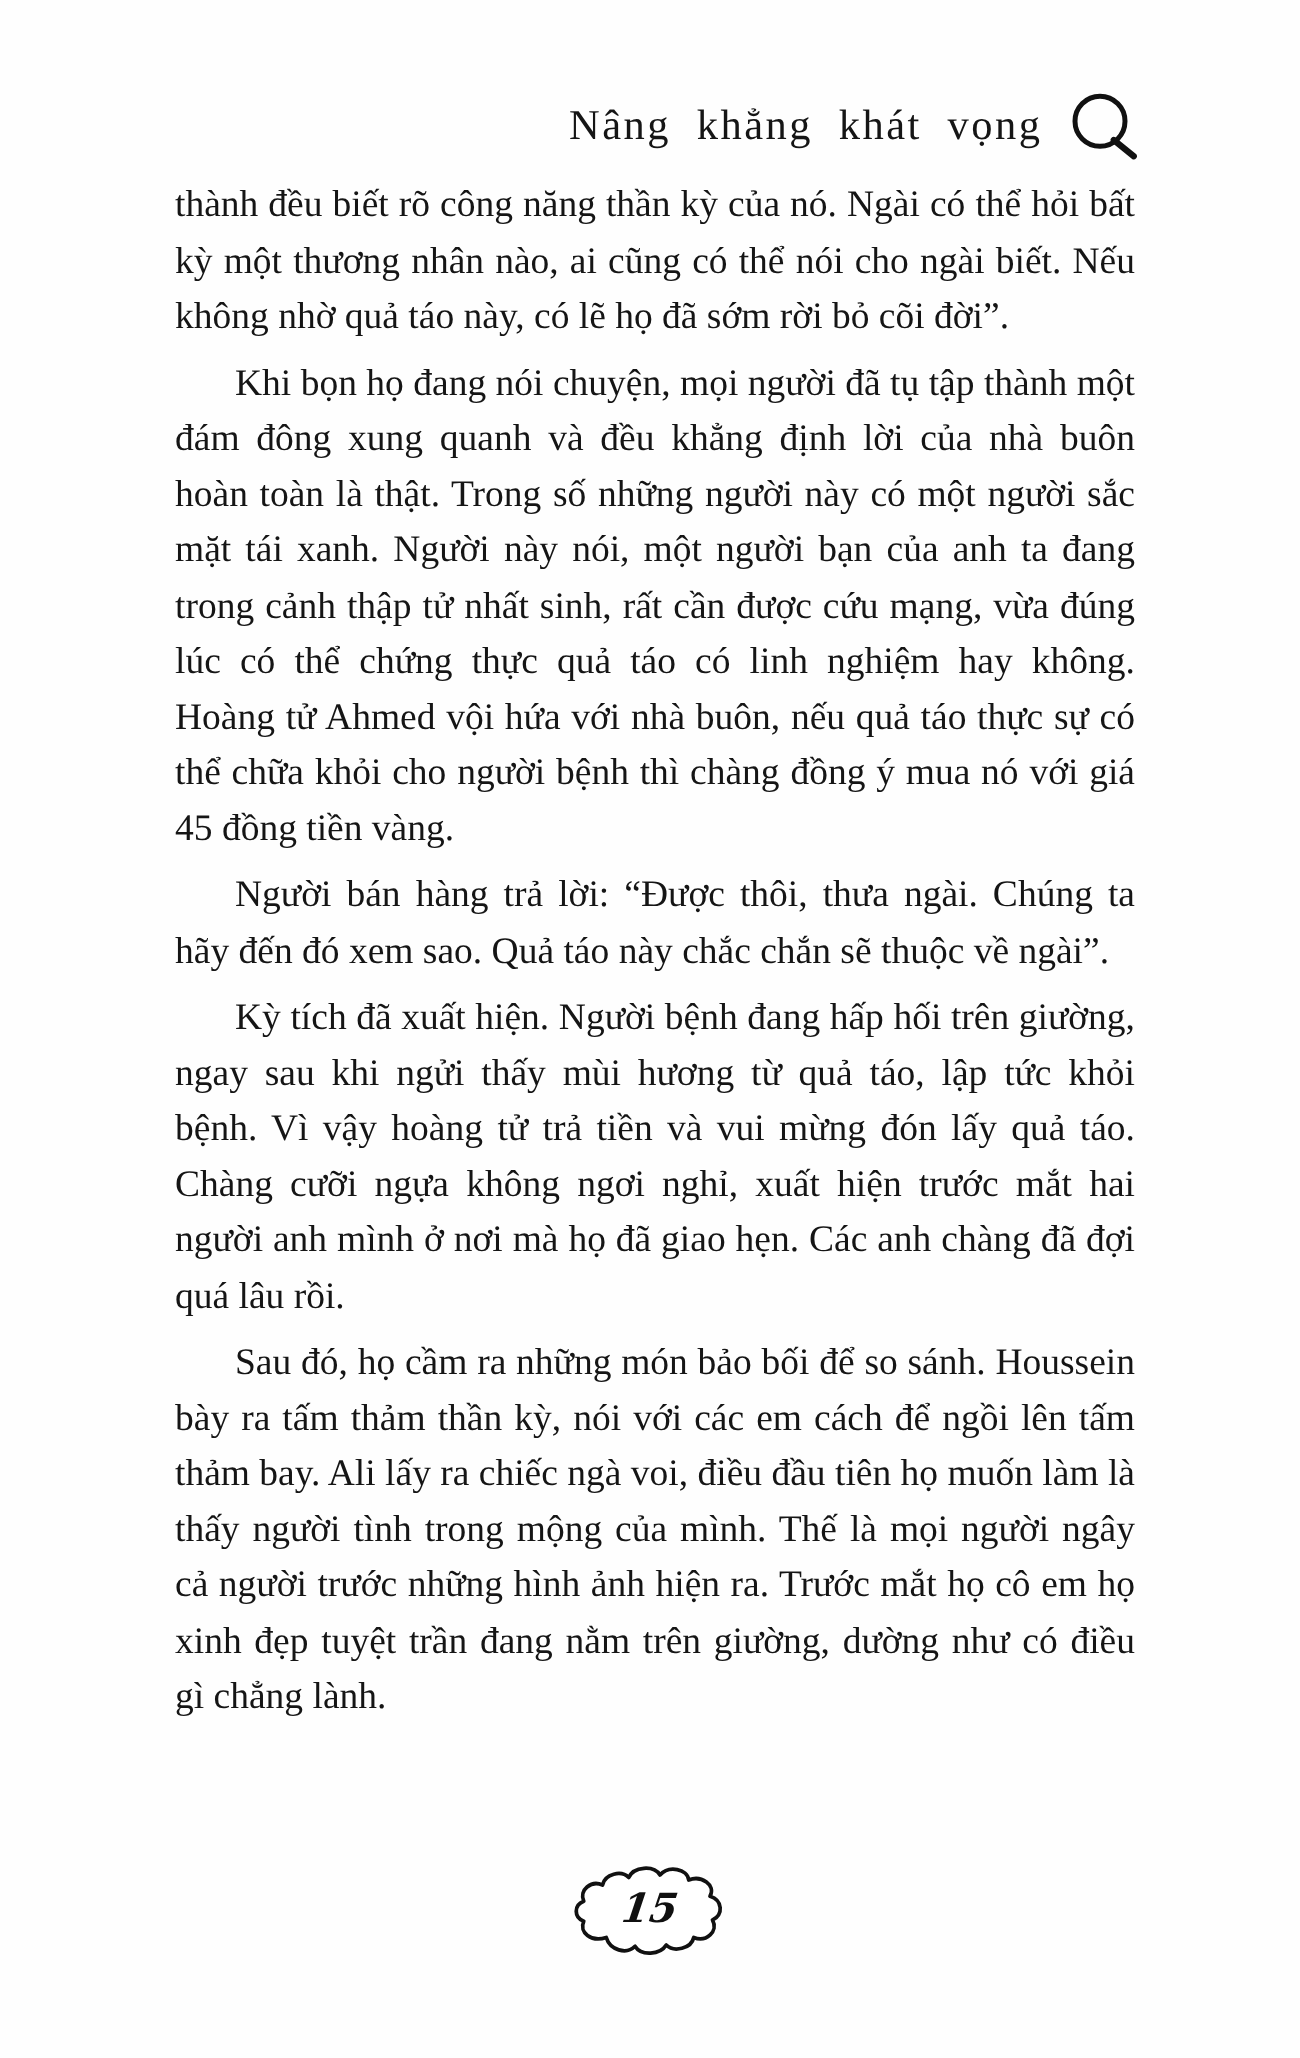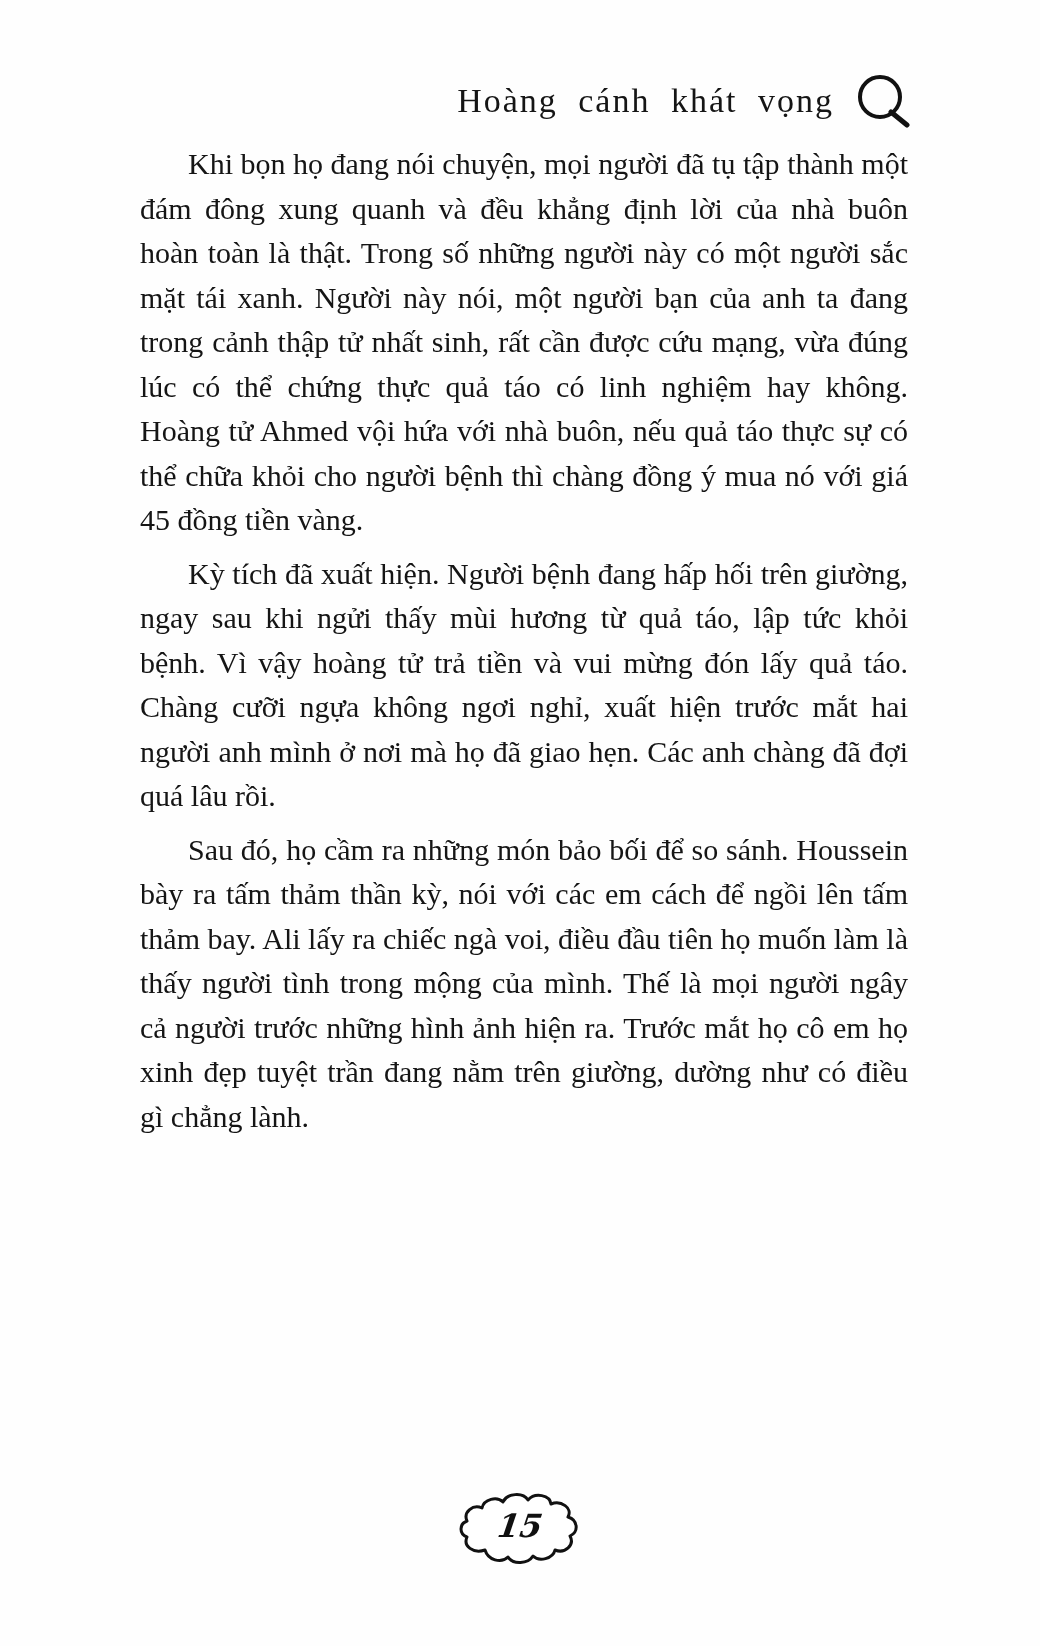--- a/index.html
+++ b/index.html
@@ -81,31 +81,33 @@
     font-size: 32px;
     color: #101010;
   }
 </style>
 </head>
 <body>
 
 <div class="page">
 
   <div class="running-header">
-    <span class="running-header-title">Hoàng cánh khát vọng</span>
+    <span class="running-header-title">Nâng khẳng khát vọng</span>
     <span class="ornament">
       <svg viewBox="0 0 56 58" width="56" height="58">
         <circle cx="26" cy="25" r="20" fill="none" stroke="#111" stroke-width="4"></circle>
         <line x1="37" y1="40" x2="53" y2="53" stroke="#111" stroke-width="5" stroke-linecap="round"></line>
       </svg>
     </span>
   </div>
 
   <div class="body-text">
+    <p class="continuation">thành đều biết rõ công năng thần kỳ của nó. Ngài có thể hỏi bất kỳ một thương nhân nào, ai cũng có thể nói cho ngài biết. Nếu không nhờ quả táo này, có lẽ họ đã sớm rời bỏ cõi đời”.</p>
     <p>Khi bọn họ đang nói chuyện, mọi người đã tụ tập thành một đám đông xung quanh và đều khẳng định lời của nhà buôn hoàn toàn là thật. Trong số những người này có một người sắc mặt tái xanh. Người này nói, một người bạn của anh ta đang trong cảnh thập tử nhất sinh, rất cần được cứu mạng, vừa đúng lúc có thể chứng thực quả táo có linh nghiệm hay không. Hoàng tử Ahmed vội hứa với nhà buôn, nếu quả táo thực sự có thể chữa khỏi cho người bệnh thì chàng đồng ý mua nó với giá 45 đồng tiền vàng.</p>
+    <p>Người bán hàng trả lời: “Được thôi, thưa ngài. Chúng ta hãy đến đó xem sao. Quả táo này chắc chắn sẽ thuộc về ngài”.</p>
     <p>Kỳ tích đã xuất hiện. Người bệnh đang hấp hối trên giường, ngay sau khi ngửi thấy mùi hương từ quả táo, lập tức khỏi bệnh. Vì vậy hoàng tử trả tiền và vui mừng đón lấy quả táo. Chàng cưỡi ngựa không ngơi nghỉ, xuất hiện trước mắt hai người anh mình ở nơi mà họ đã giao hẹn. Các anh chàng đã đợi quá lâu rồi.</p>
     <p>Sau đó, họ cầm ra những món bảo bối để so sánh. Houssein bày ra tấm thảm thần kỳ, nói với các em cách để ngồi lên tấm thảm bay. Ali lấy ra chiếc ngà voi, điều đầu tiên họ muốn làm là thấy người tình trong mộng của mình. Thế là mọi người ngây cả người trước những hình ảnh hiện ra. Trước mắt họ cô em họ xinh đẹp tuyệt trần đang nằm trên giường, dường như có điều gì chẳng lành.</p>
   </div>
 
   <div class="page-number-cloud">
     <svg class="cloud-svg" viewBox="0 0 130 80">
       <path d="M 30 62
                C 18 66, 8 58, 12 49
                C 4 46, 4 36, 12 33
                C 8 24, 18 16, 27 20

